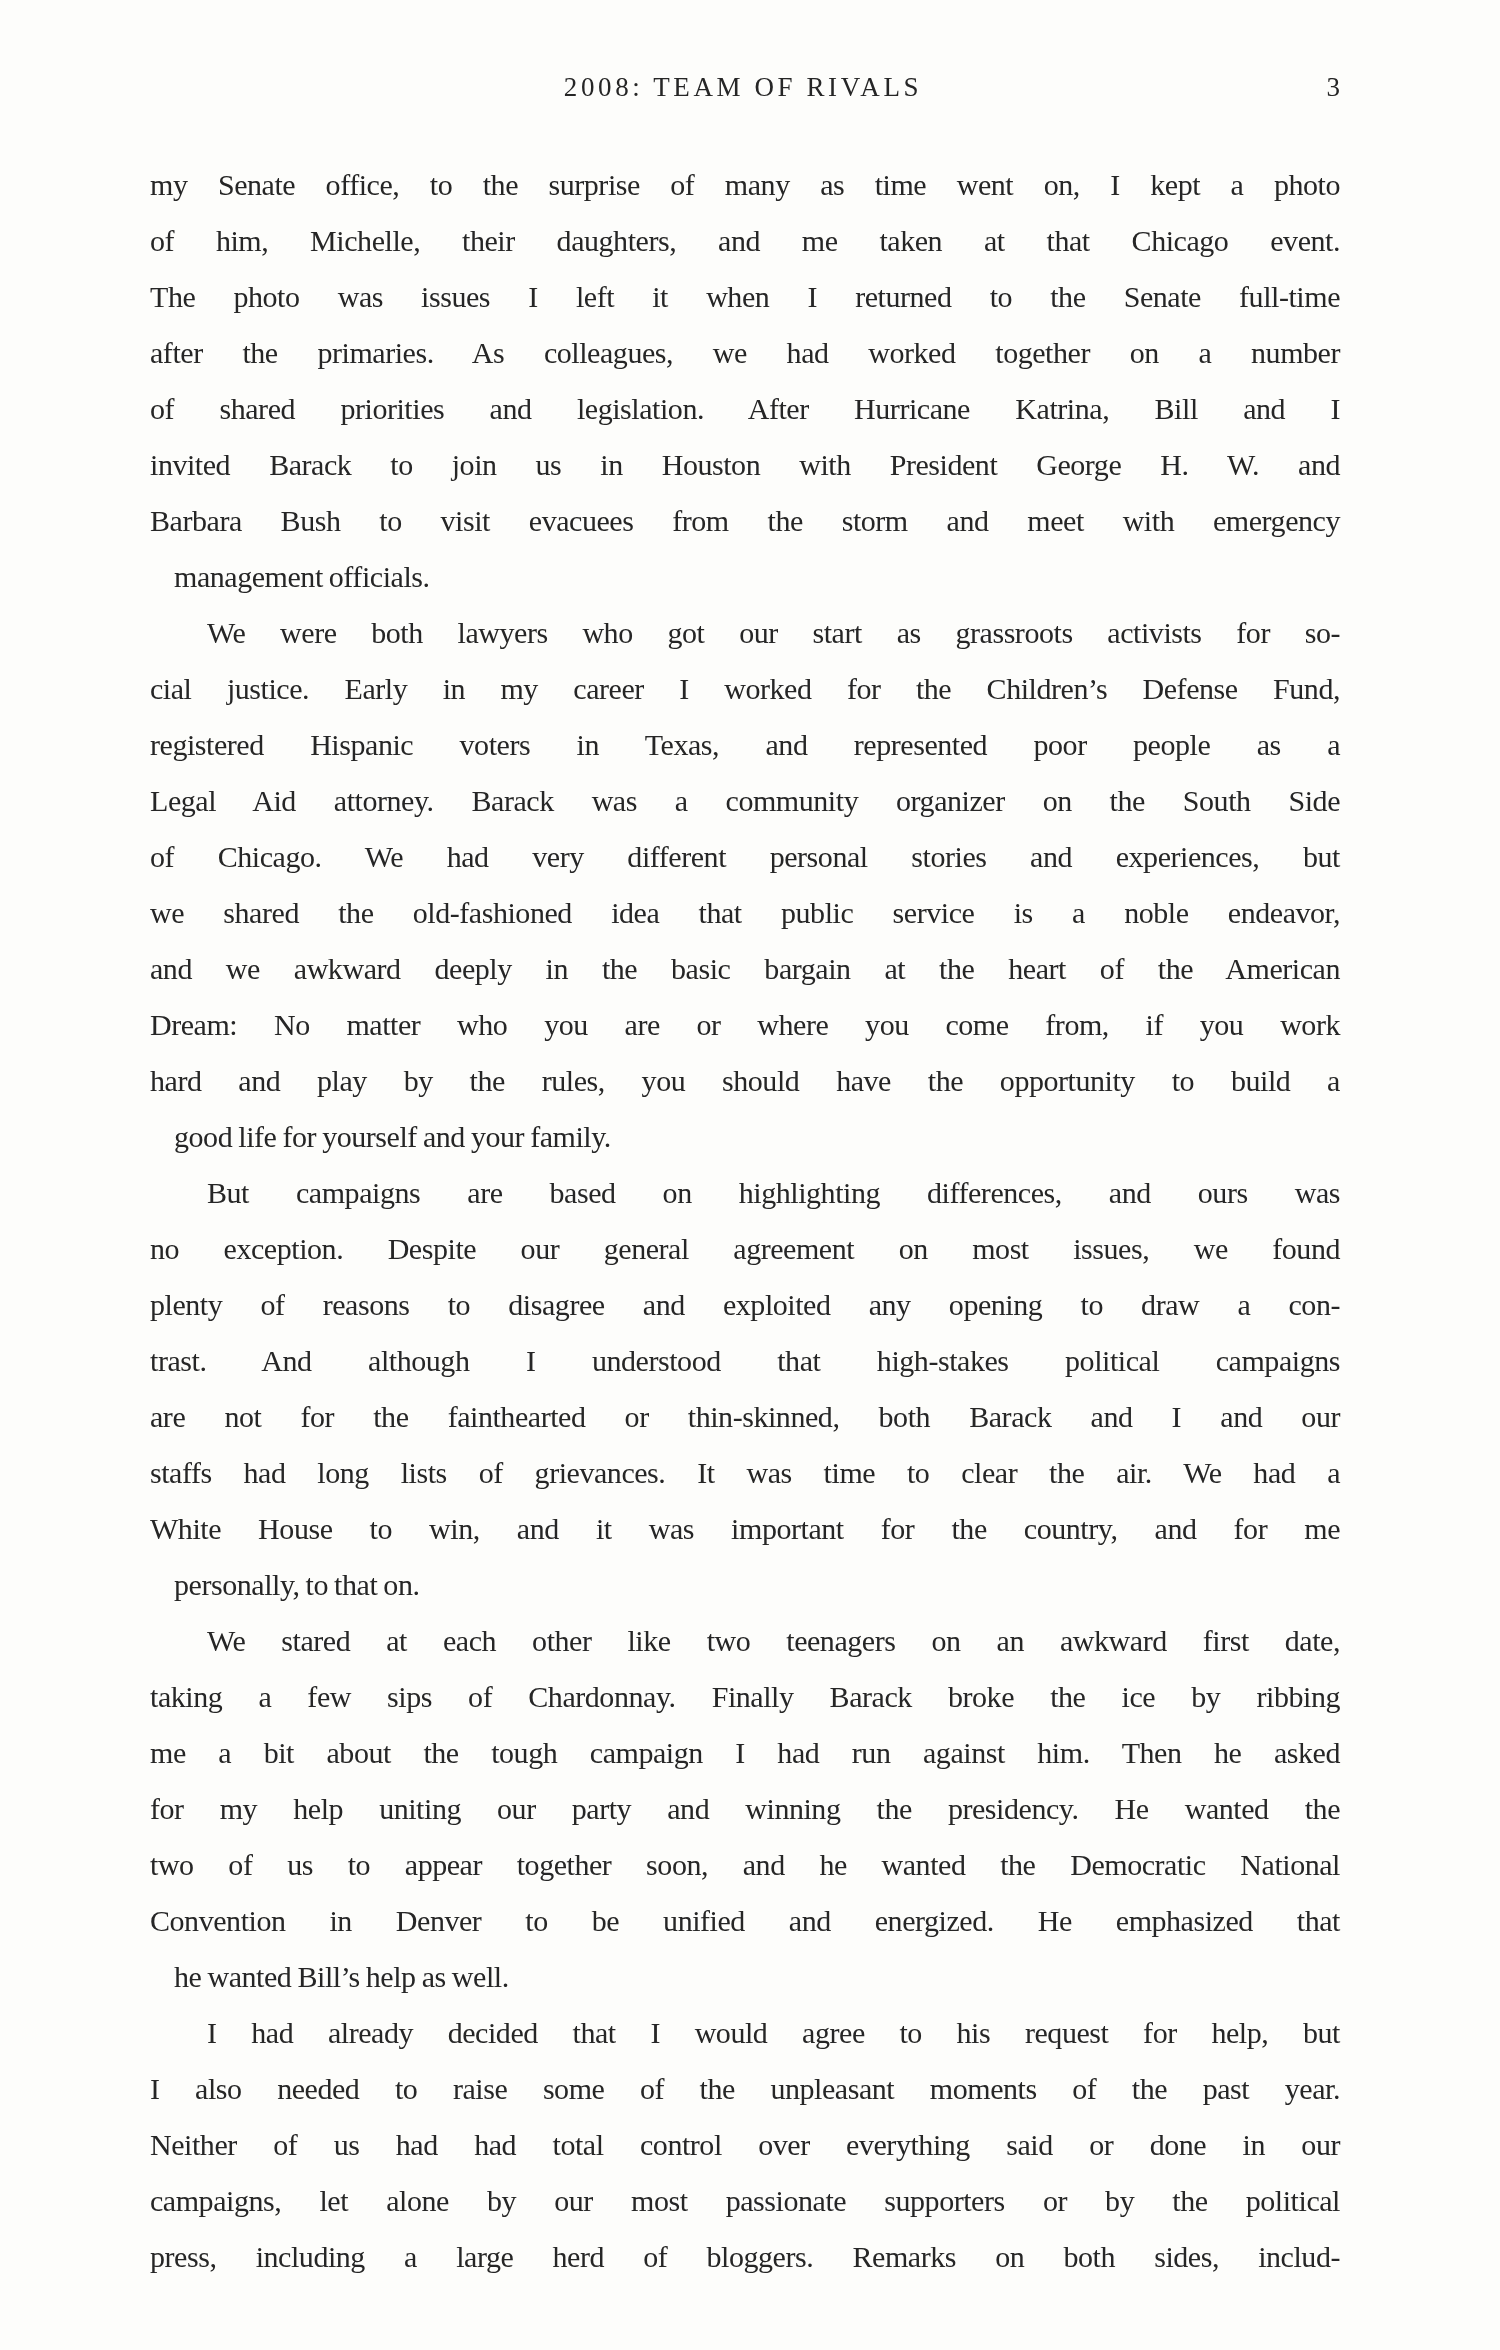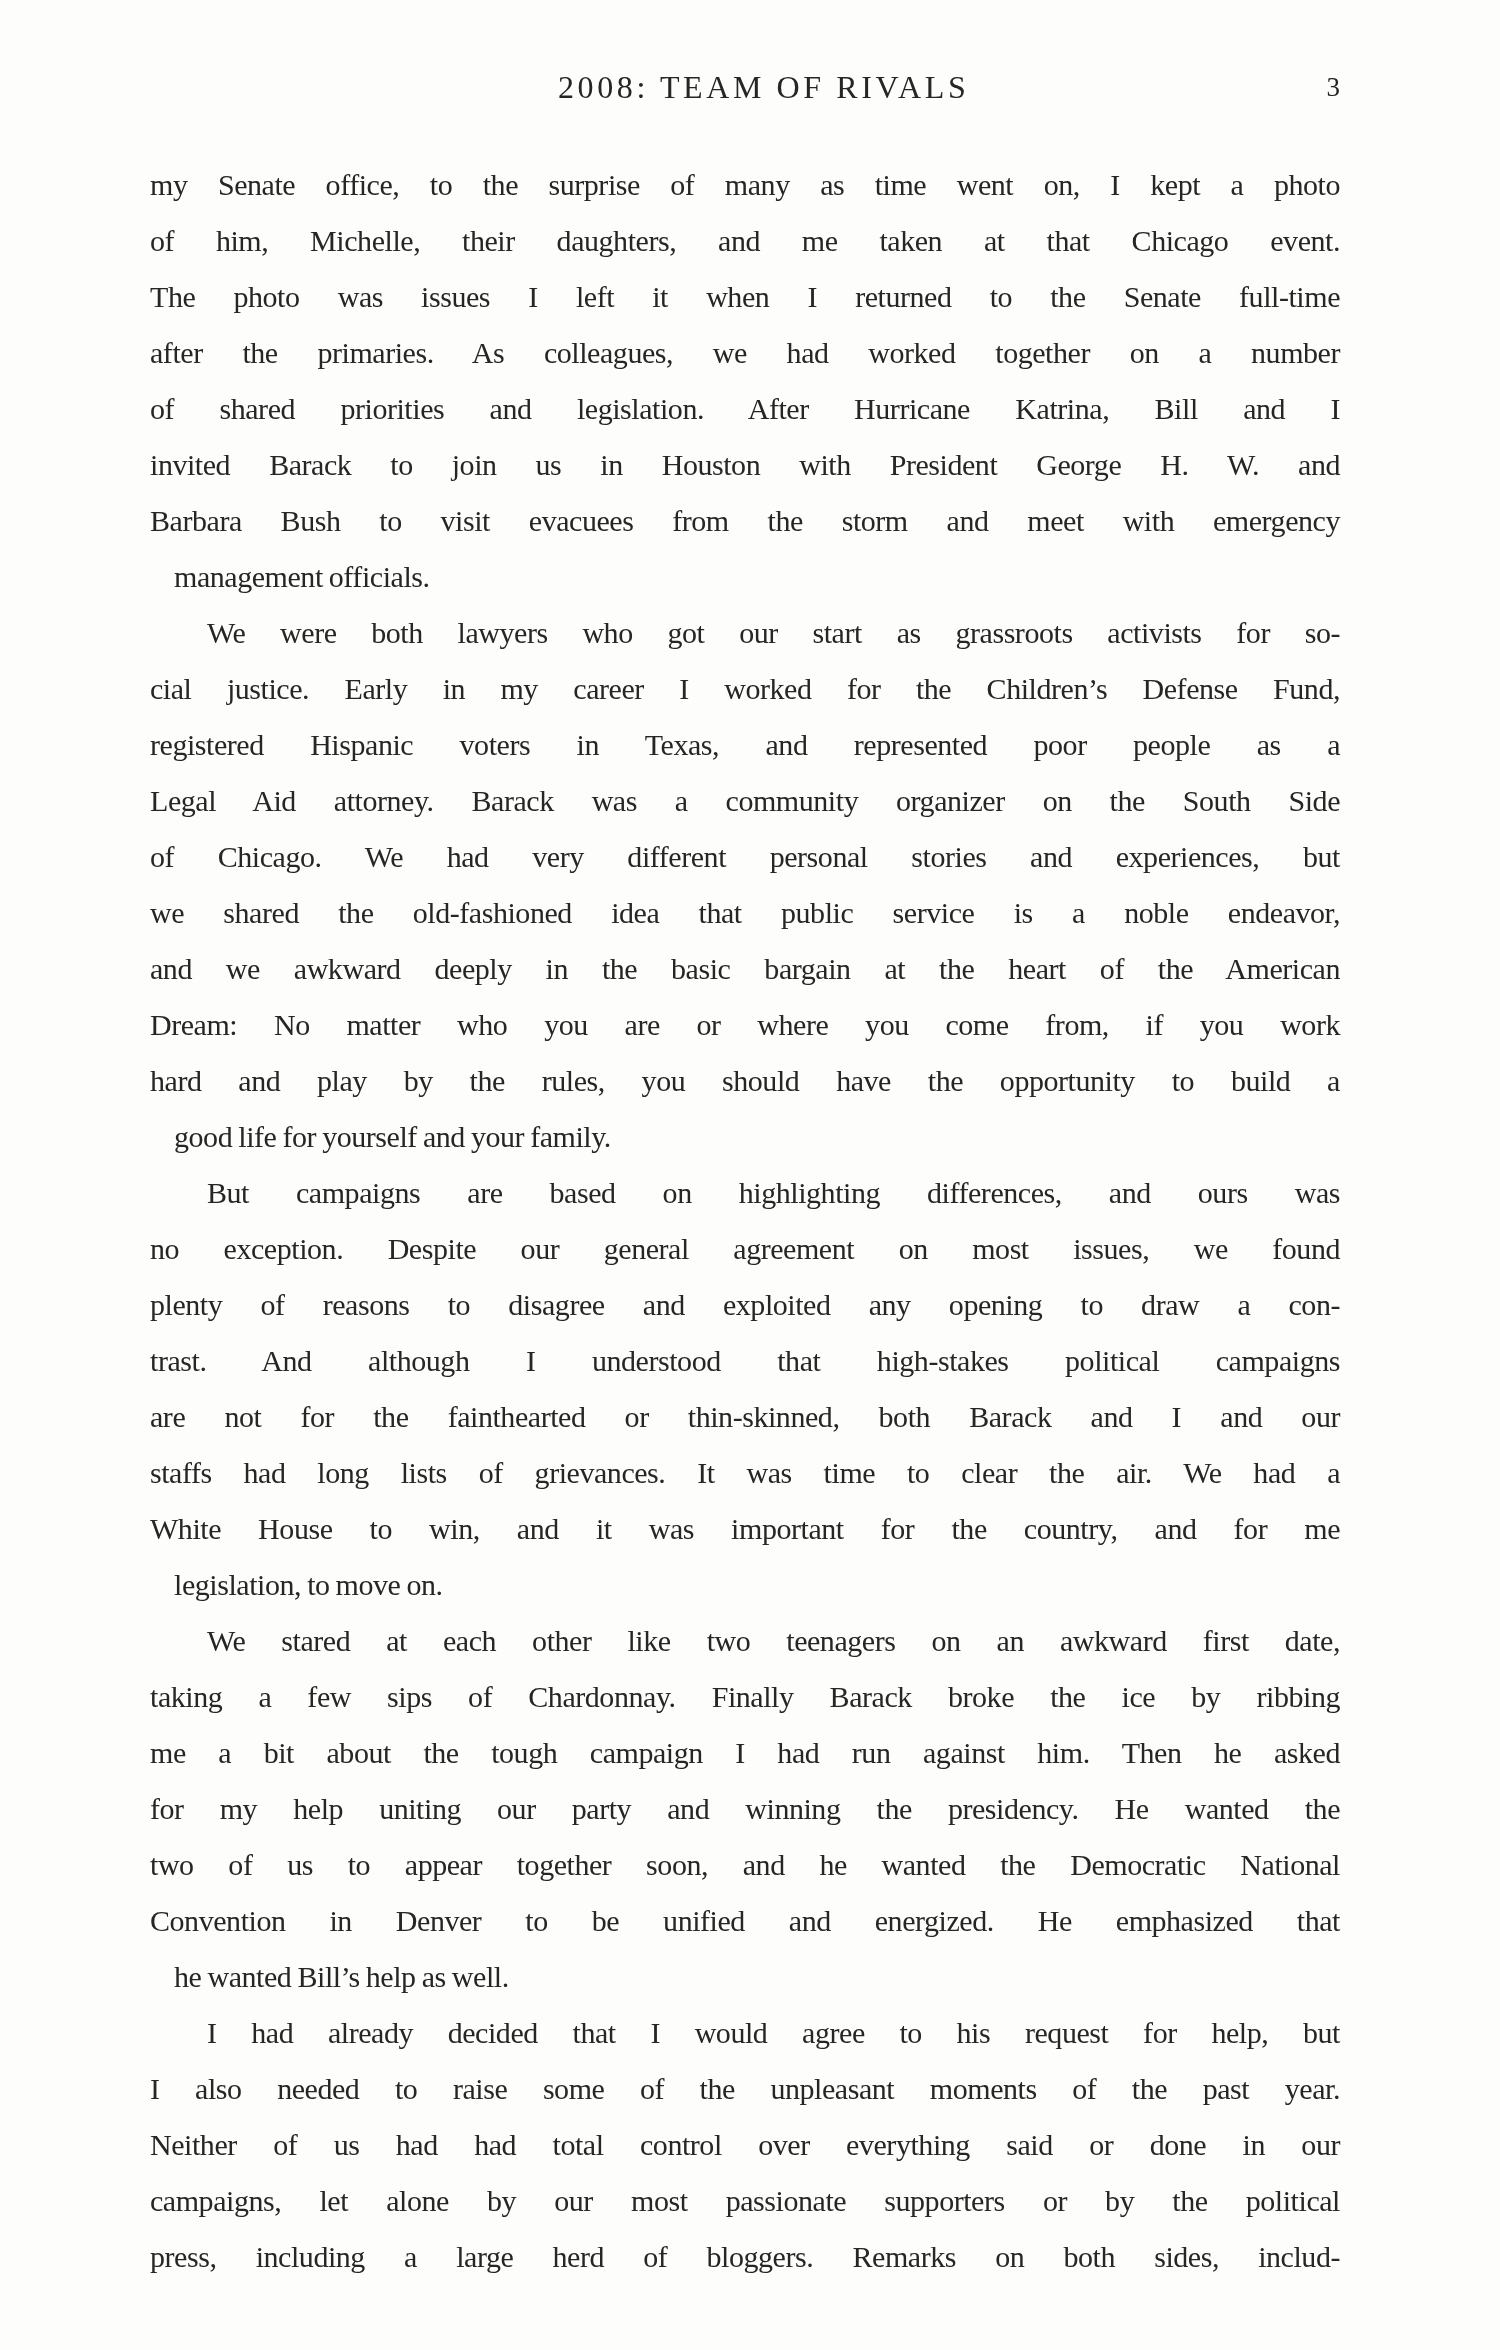--- a/index.html
+++ b/index.html
@@ -21,21 +21,21 @@
     left: 150px;
     width: 1190px;
     height: 40px;
   }
   .head-title {
     position: absolute;
     left: 408px;
     top: 0;
     width: 370px;
     text-align: center;
-    font-size: 32px;
+    font-size: 27px;
     letter-spacing: 3.6px;
     line-height: 34px;
     white-space: nowrap;
   }
   .page-number {
     position: absolute;
     right: 0;
     top: 0;
     font-size: 27px;
     line-height: 34px;
@@ -100,21 +100,21 @@
   </div>
 
   <div>
     <div class="line indent">But campaigns are based on highlighting differences, and ours was</div>
     <div class="line">no exception. Despite our general agreement on most issues, we found</div>
     <div class="line">plenty of reasons to disagree and exploited any opening to draw a con-</div>
     <div class="line">trast. And although I understood that high-stakes political campaigns</div>
     <div class="line">are not for the fainthearted or thin-skinned, both Barack and I and our</div>
     <div class="line">staffs had long lists of grievances. It was time to clear the air. We had a</div>
     <div class="line">White House to win, and it was important for the country, and for me</div>
-    <div class="line last">legislation, to move on.</div>
+    <div class="line last">personally, to that on.</div>
   </div>
 
   <div>
     <div class="line indent">We stared at each other like two teenagers on an awkward first date,</div>
     <div class="line">taking a few sips of Chardonnay. Finally Barack broke the ice by ribbing</div>
     <div class="line">me a bit about the tough campaign I had run against him. Then he asked</div>
     <div class="line">for my help uniting our party and winning the presidency. He wanted the</div>
     <div class="line">two of us to appear together soon, and he wanted the Democratic National</div>
     <div class="line">Convention in Denver to be unified and energized. He emphasized that</div>
     <div class="line last">he wanted Bill’s help as well.</div>

